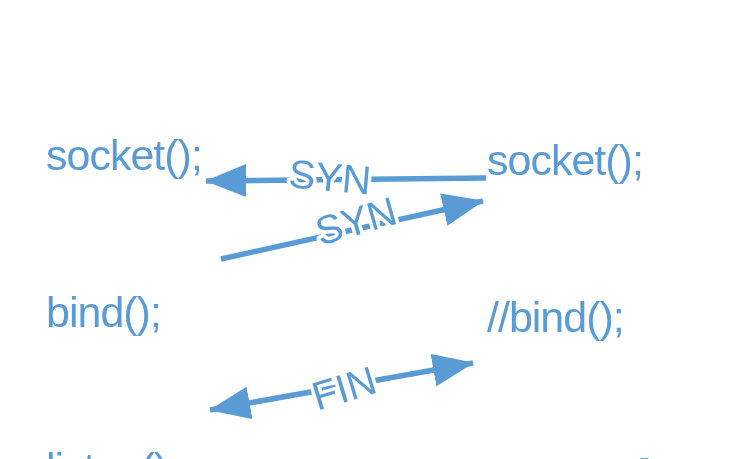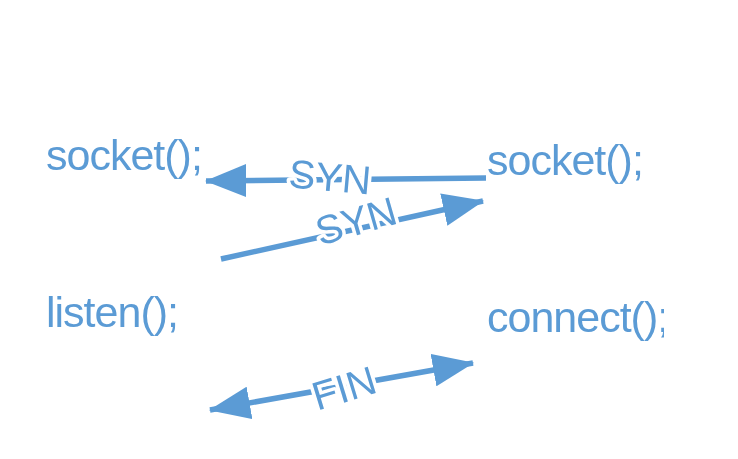--- a/index.html
+++ b/index.html
@@ -47,29 +47,31 @@
     stroke-linejoin: round;
   }
 </style>
 </head>
 <body>
 
 <div class="canvas">
 
   <div class="call-col col-server">
     <div class="call-line">socket();</div>
+    <div class="call-line">bind();</div>
     <div class="call-line">listen();</div>
     
     
     
     
   </div>
 
   <div class="call-col col-client">
     <div class="call-line">socket();</div>
+    <div class="call-line">//bind();</div>
     <div class="call-line">connect();</div>
     
     
     
   </div>
 
   <svg class="arrow-layer" viewBox="0 0 738 459">
     <defs>
       <marker id="head" markerWidth="7.5" markerHeight="6" refX="7.3" refY="3" orient="auto-start-reverse" markerUnits="strokeWidth">
         <path class="arrow-head" d="M0,0 L7.5,3 L0,6 Z"></path>

